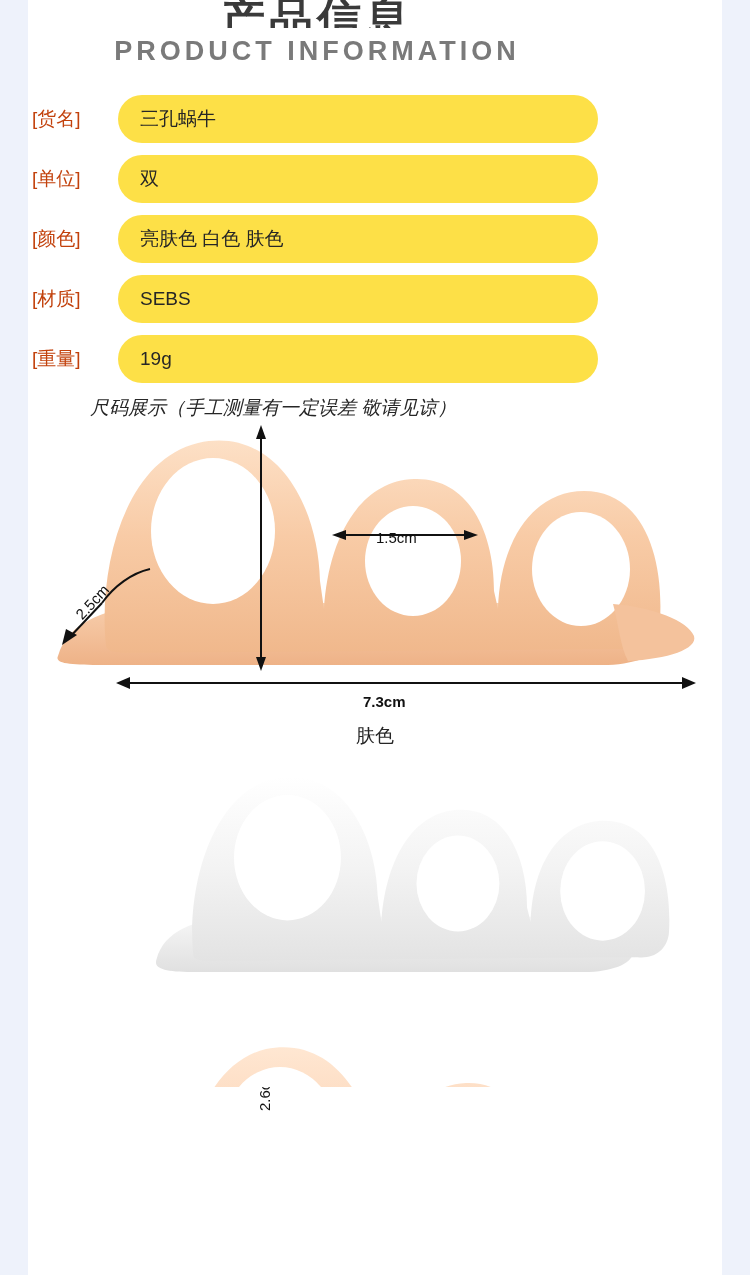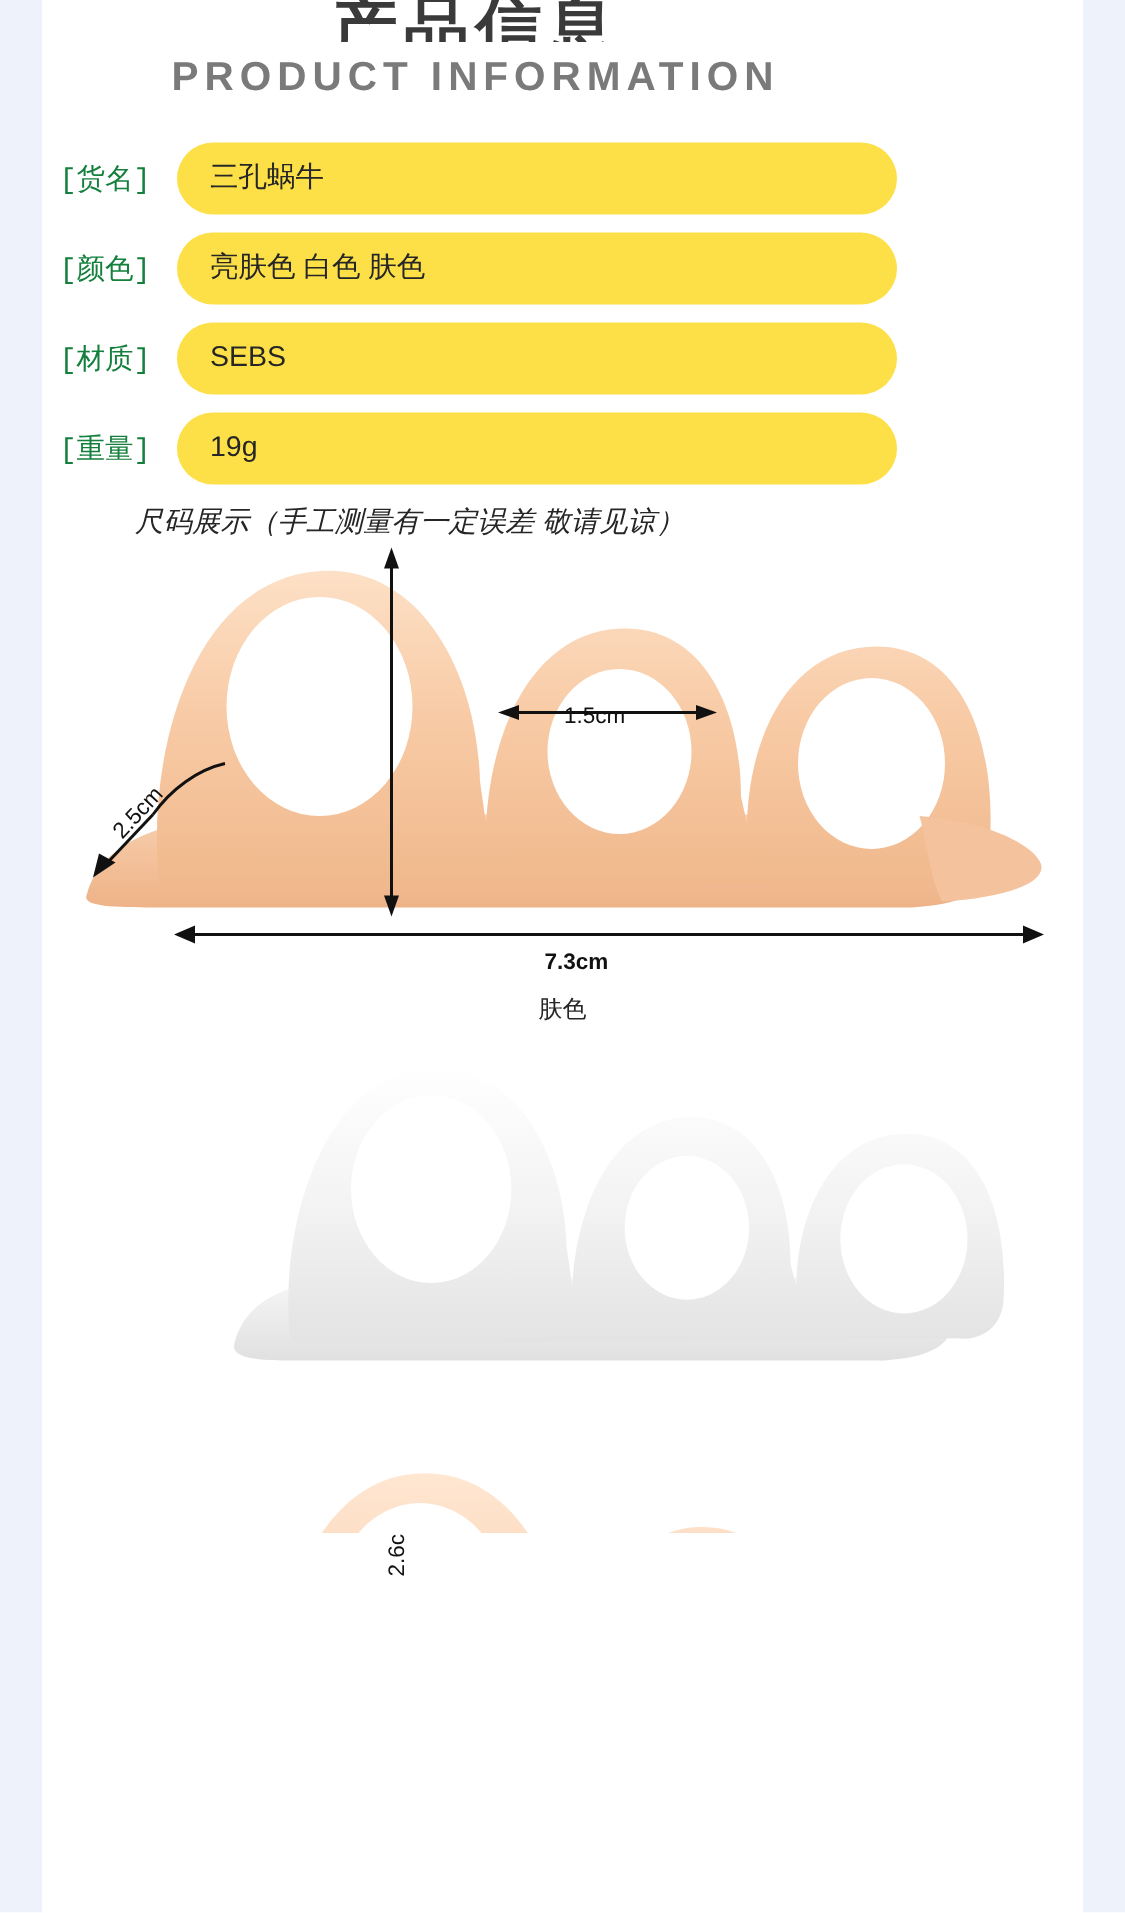--- a/index.html
+++ b/index.html
@@ -60,26 +60,26 @@
   }
   .info-row {
     display: flex;
     align-items: center;
     margin-bottom: 12px;
     height: 48px;
   }
   .info-label {
     width: 86px;
     flex: 0 0 86px;
-    text-align: center;
+    text-align: left;
     font-size: 19px;
-    color: #15803d;
+    color: #c2410c;
     padding-right: 10px;
     box-sizing: border-box;
-    font-family: Liberation Mono, monospace;
+    font-family: Liberation Sans, sans-serif;
   }
   .info-value {
     flex: 1 1 auto;
     background: #fde047;
     border-radius: 24px;
     height: 48px;
     line-height: 48px;
     padding-left: 22px;
     font-size: 19px;
     color: #262626;
@@ -108,21 +108,21 @@
   .product-stage.plain {
     height: 258px;
   }
   .product-stage.cut {
     height: 80px;
     overflow: hidden;
   }
 
   .color-caption {
     text-align: center;
-    font-size: 16px;
+    font-size: 19px;
     color: #262626;
     margin-top: 2px;
     font-family: "Liberation Sans", "DejaVu Sans", sans-serif;
   }
 
   
   .dim-label {
     position: absolute;
     font-size: 15px;
     color: #111;
@@ -152,20 +152,24 @@
 
     <div class="header">
       <div class="title-cn">产品信息</div>
       <div class="title-en">PRODUCT INFORMATION</div>
     </div>
 
     <div class="info-list">
       <div class="info-row">
         <div class="info-label">[货名]</div>
         <div class="info-value">三孔蜗牛</div>
+      </div>
+      <div class="info-row">
+        <div class="info-label">[单位]</div>
+        <div class="info-value">双</div>
       </div>
       <div class="info-row">
         <div class="info-label">[颜色]</div>
         <div class="info-value">亮肤色  白色  肤色</div>
       </div>
       <div class="info-row">
         <div class="info-label">[材质]</div>
         <div class="info-value">SEBS</div>
       </div>
       <div class="info-row">

